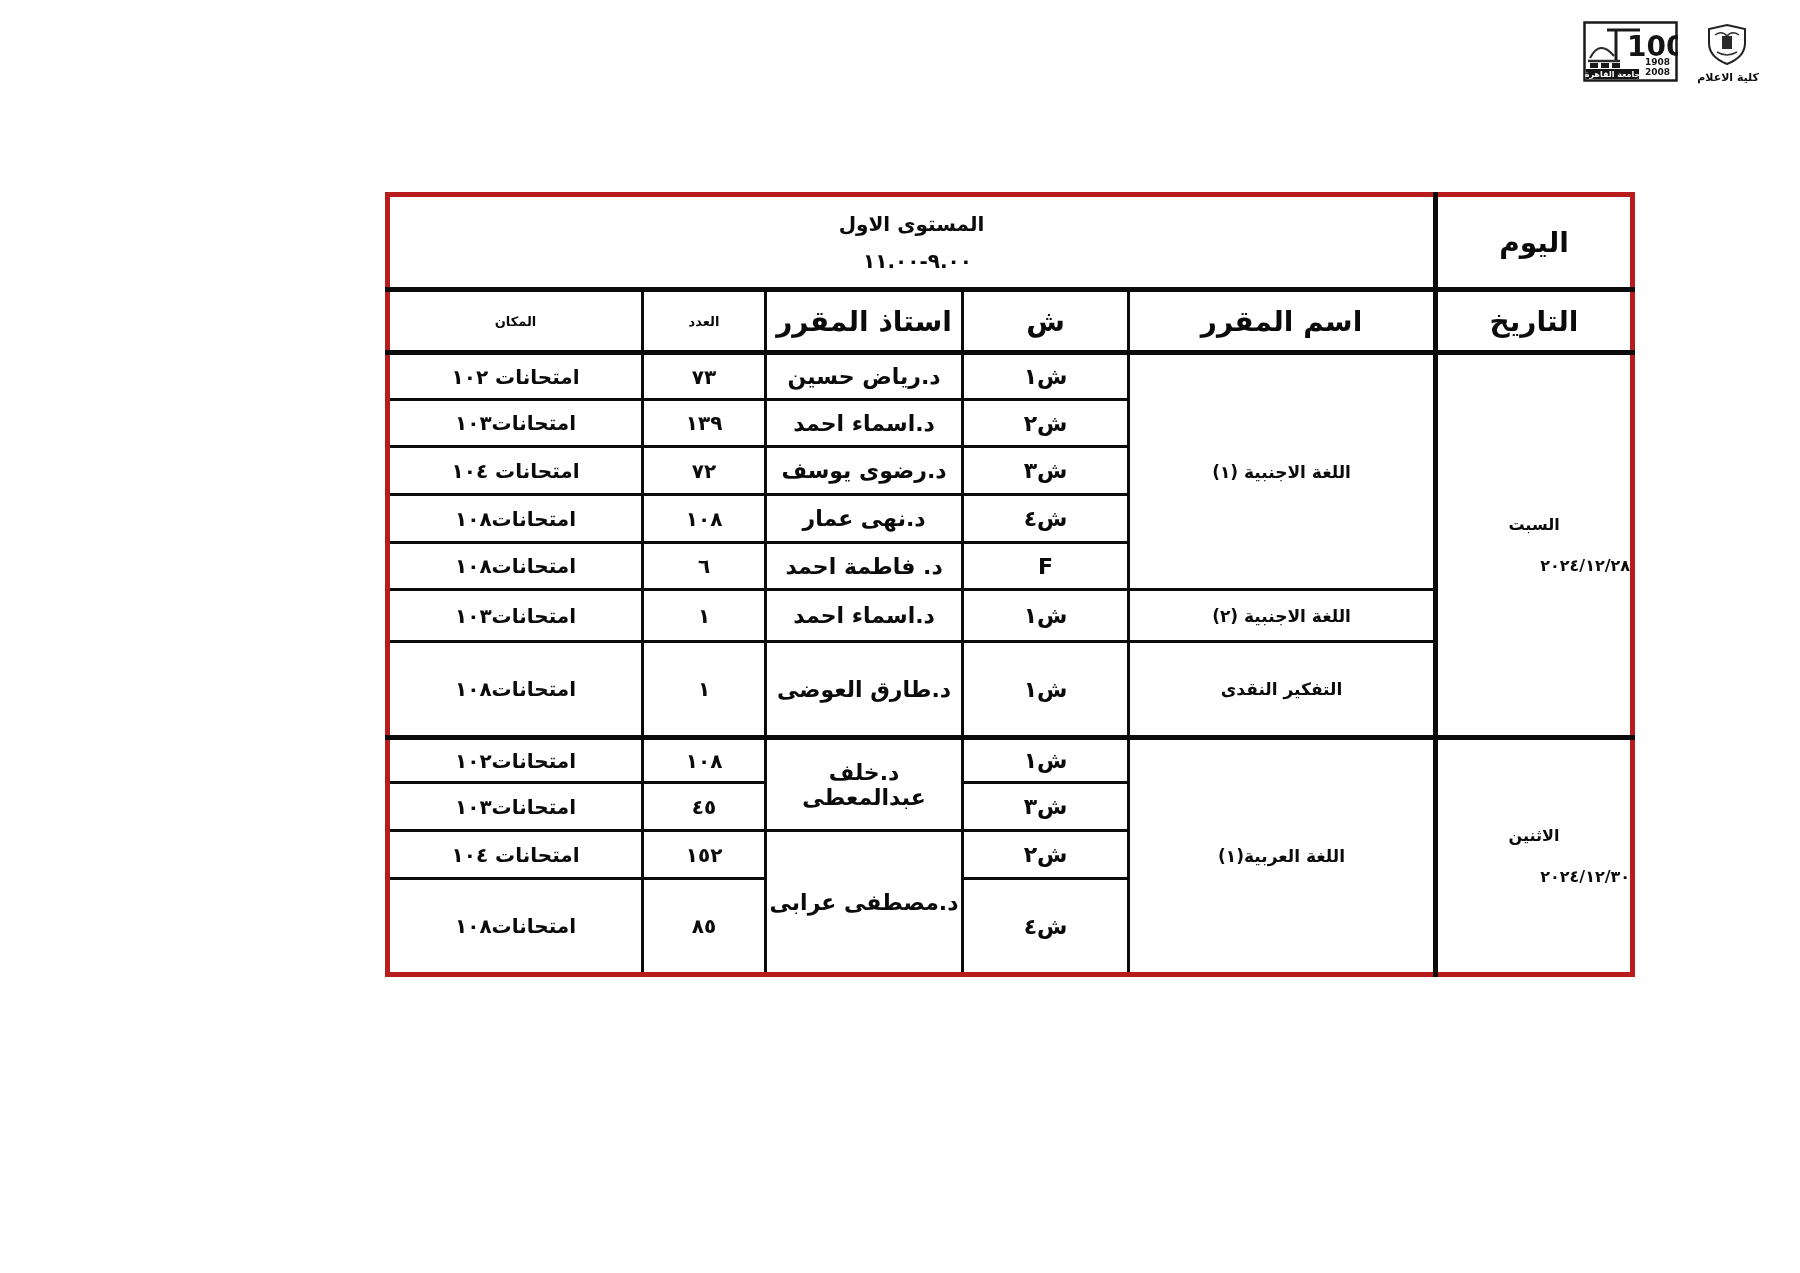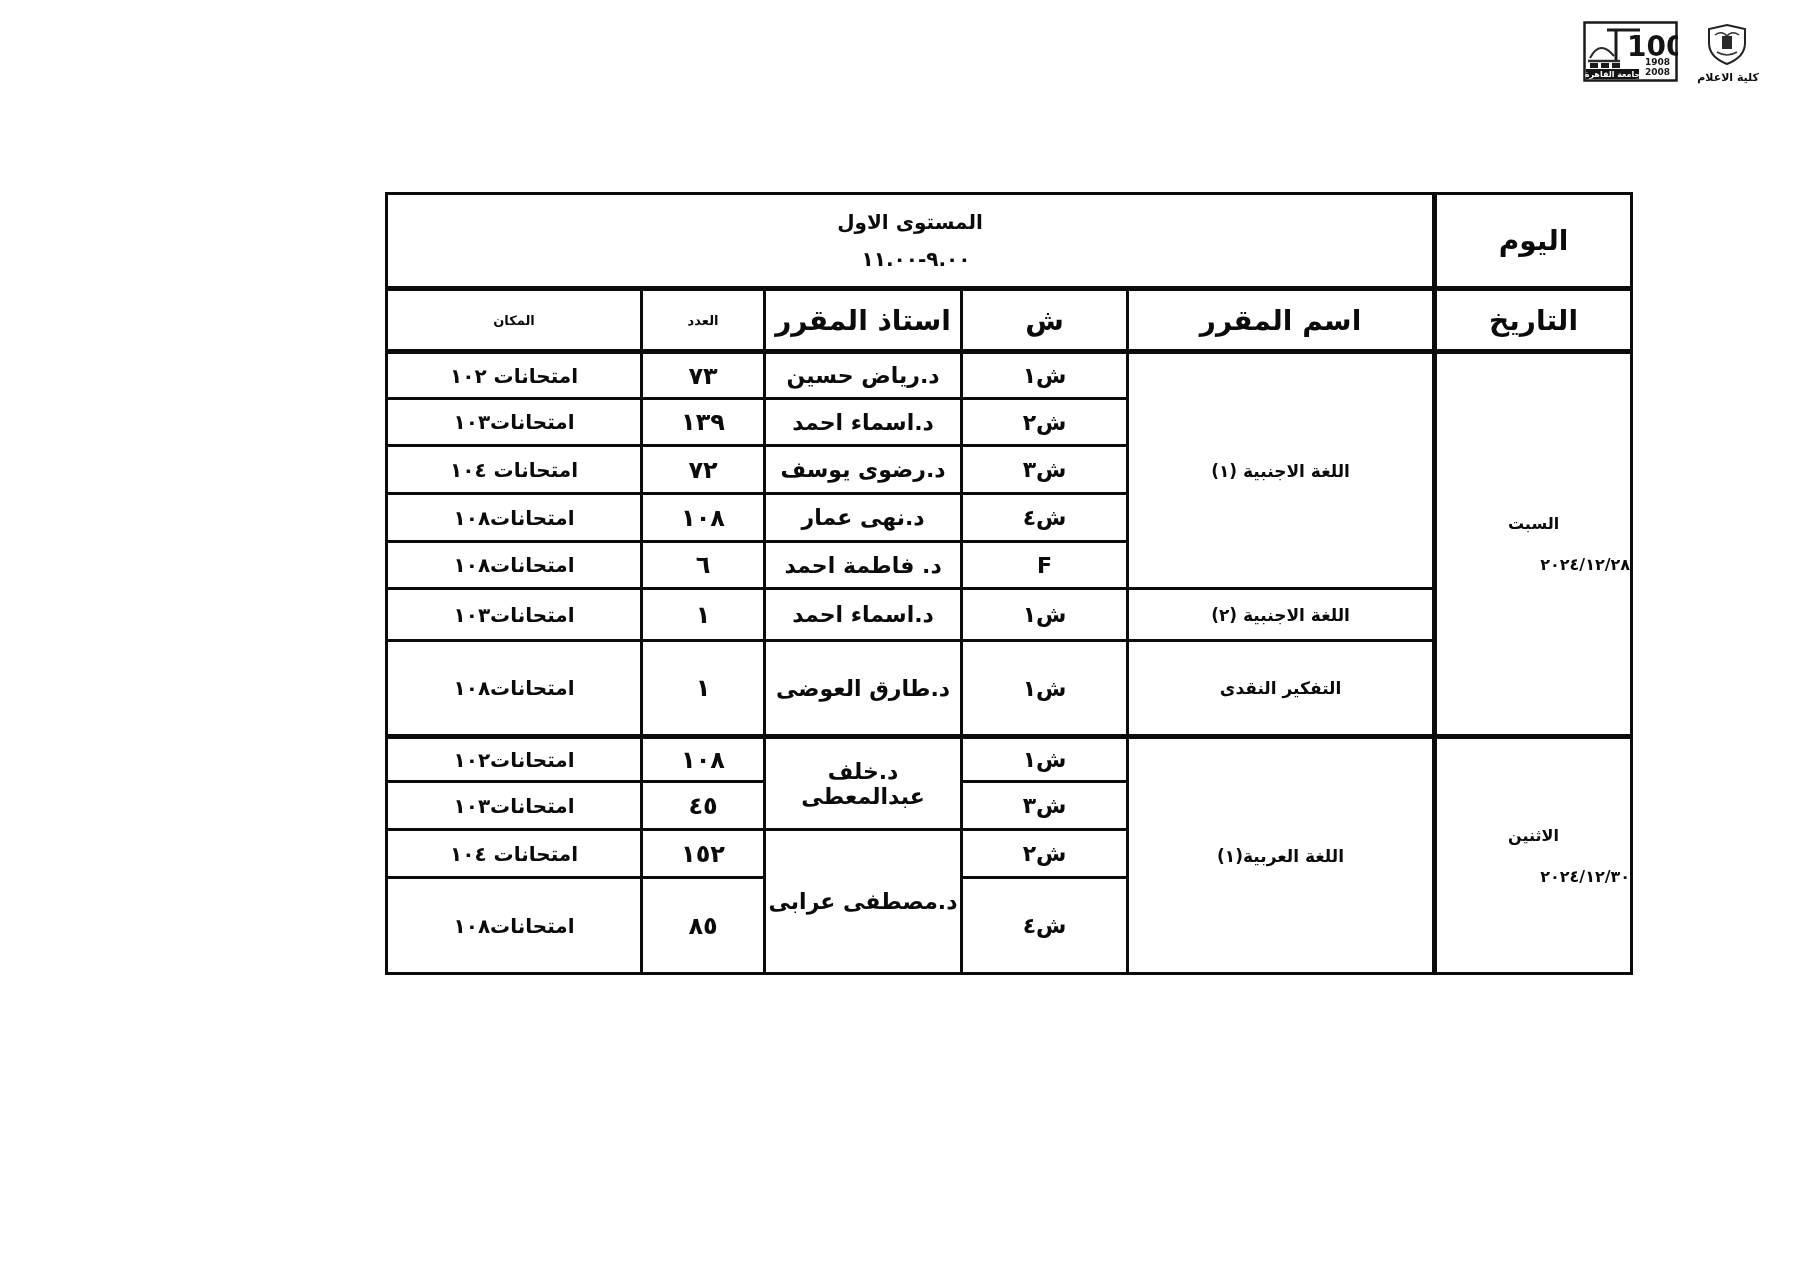--- a/index.html
+++ b/index.html
@@ -33,39 +33,39 @@
   .fac-logo { position: absolute; left: 1693px; top: 22px; width: 66px; text-align: right; }
   .fac-caption { direction: rtl; font-size: 11px; margin-top: 1px; white-space: nowrap; }
 
   
   .sched-wrap { position: absolute; left: 385px; top: 192px; }
   table.sched {
     border-collapse: collapse;
     table-layout: fixed;
     direction: rtl;
     width: 1248px;
-    border: 2px solid #b91c1c;
+    border: 5px solid #b91c1c;
   }
   table.sched td {
     border: 3px solid #0b0b0b;
     text-align: center;
     vertical-align: middle;
     padding: 0;
   }
   .bb5 { border-bottom-width: 5px !important; }
   .bl5 { border-left-width: 5px !important; }
 
   .h-big   { font-size: 28px; }
   .h-small { font-size: 13px; }
   .level-line { font-size: 20px; }
   .level-line2 { margin-top: 13px; margin-left: 12px; }
   .course  { font-size: 17px; }
   .sec     { font-size: 22px; }
   .prof    { font-size: 22px; }
-  .num     { font-size: 24px; }
+  .num     { font-size: 20px; }
   .place   { font-size: 20px; }
   .day-name { font-size: 16px; }
   .day-date { font-size: 16px; margin-top: 22px; text-align: right; }
 </style>
 </head>
 <body>
 
 <div class="page">
 
 

